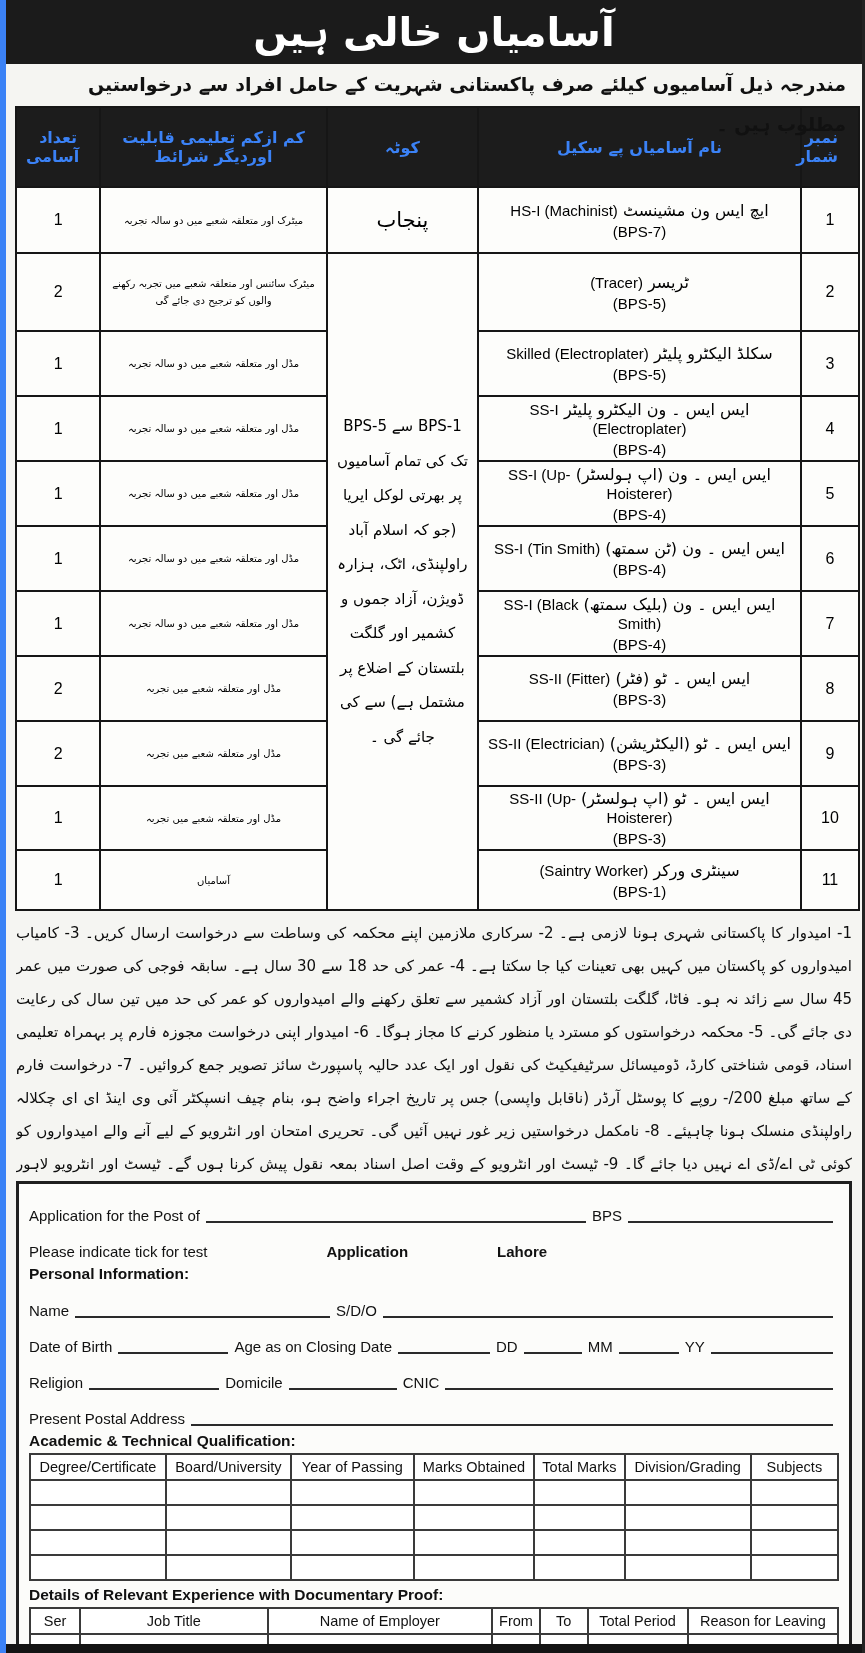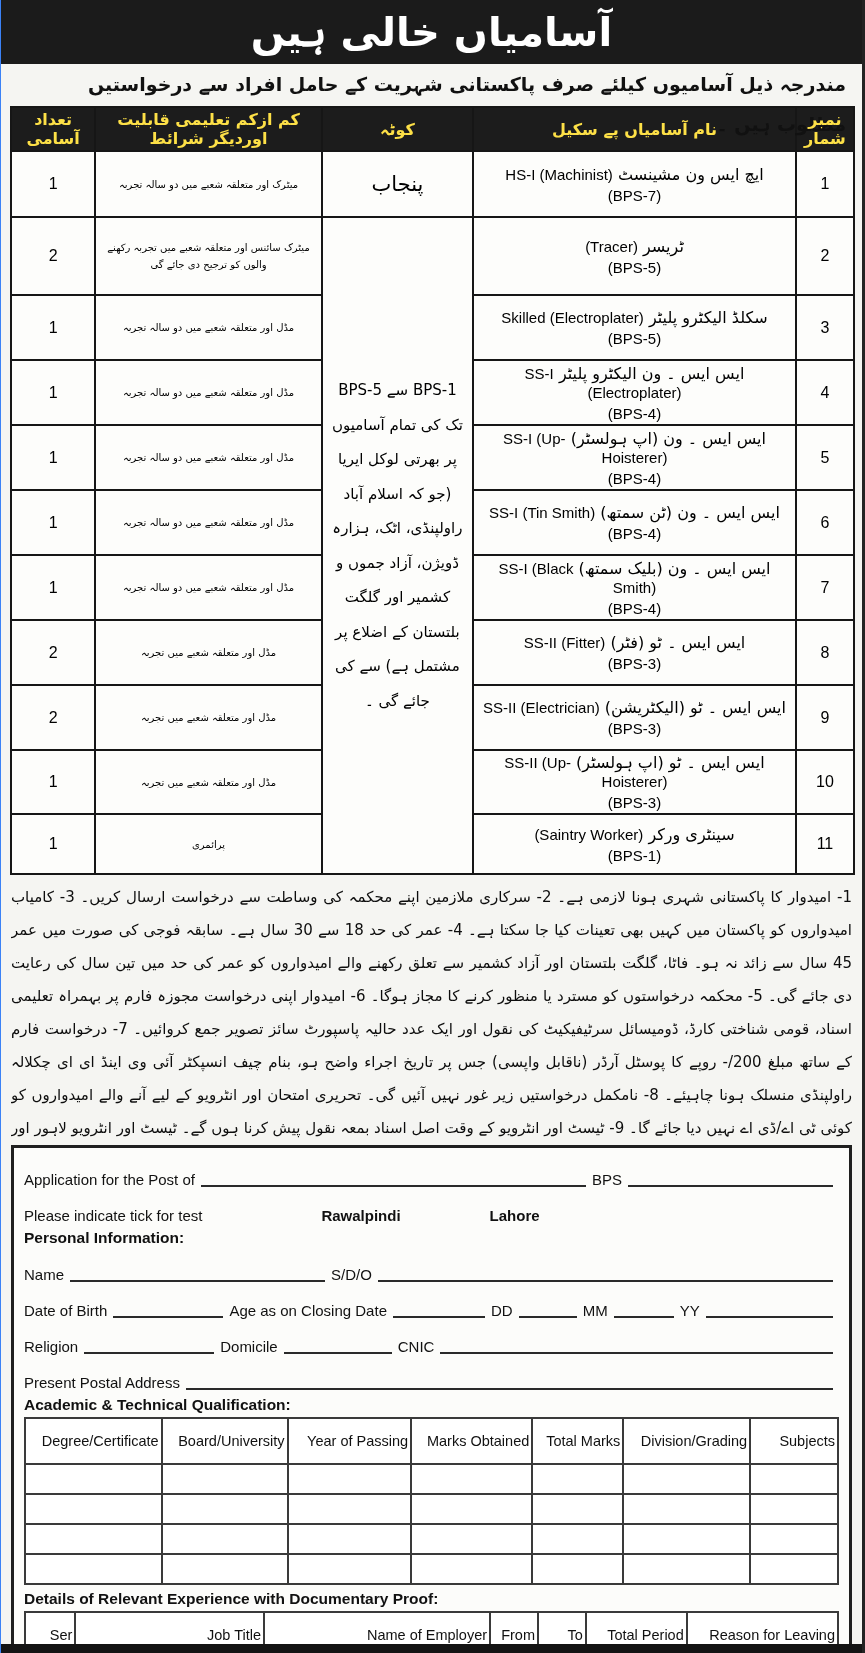--- a/index.html
+++ b/index.html
@@ -1,20 +1,20 @@
 <!DOCTYPE html>
 <html><head>
 <meta charset="utf-8">
 <style>
   * { margin:0; padding:0; box-sizing:border-box; }
   body { background:#dcdcd8; font-family:"Liberation Sans", sans-serif; }
   .page{
     position:relative; width:865px; height:1653px; margin:0 auto;
     background:#f5f5f2; overflow:hidden;
-    border-left:1px solid #3b82f6; border-right:3px solid #232323;
+    border-left:6px solid #3b82f6; border-right:3px solid #232323;
   }
   .urdu{ font-family:"DejaVu Sans", sans-serif; direction:rtl; }
 
   
   .title-band{
     height:64px; background:#1b1b1b; display:flex; align-items:center; justify-content:center;
   }
   .title-band .t{ color:#ffffff; font-size:40px; font-weight:bold; }
 
   .intro{
@@ -23,21 +23,21 @@
   }
 
   
   table.jobs{
     direction:rtl; table-layout:fixed; border-collapse:collapse;
     width:845px; margin:0 9px; background:#fdfdfb;
     border:2px solid #111;
   }
   table.jobs td, table.jobs th{ border:2px solid #161616; vertical-align:middle; }
   table.jobs thead th{
-    background:#1c1c1c; color:#fde047; font-weight:bold; font-size:16px; height:36px; padding:2px;
+    background:#1c1c1c; color:#3b82f6; font-weight:bold; font-size:16px; height:36px; padding:20px;
   }
   table.jobs tbody tr{ height:65px; }
   table.jobs tbody tr:nth-child(1){ height:66px; }
   table.jobs tbody tr:nth-child(2){ height:78px; }
   table.jobs tbody tr:nth-child(10){ height:62px; }
   table.jobs tbody tr:nth-child(11){ height:60px; }
   .c-serial{ text-align:center; font-family:"Liberation Sans",sans-serif; font-size:16px; direction:ltr; }
   .c-count { text-align:center; font-family:"Liberation Sans",sans-serif; font-size:16px; direction:ltr; }
   .c-name{ text-align:center; padding:2px 6px; }
   .c-name .ln1{ font-size:16px; }
@@ -61,21 +61,21 @@
   }
   .f-title{ text-align:center; font-weight:bold; font-size:16.5px; padding:2px 0 3px 0; }
   .f-line{ display:flex; align-items:flex-end; margin-top:5px; white-space:nowrap; }
   .f-line .lbl{ padding-right:4px;margin-top:14px; }
   .f-line .b{ border-bottom:2px solid #2a2a2a; height:16px; margin:0 6px 1px 2px; }
   .grow{ flex:1 1 auto; }
   .bold{ font-weight:bold; }
   .f-head{ font-weight:bold; margin-top:5px; font-size:15.5px; }
 
   table.ftable{ border-collapse:collapse; table-layout:fixed; width:100%; margin-top:3px; background:#fff; }
-  table.ftable th, table.ftable td{ border:2px solid #3a3a3a; font-weight:normal; font-size:14.5px; text-align:right; padding:14px 2px; overflow:hidden; }
+  table.ftable th, table.ftable td{ border:2px solid #3a3a3a; font-weight:normal; font-size:14.5px; text-align:center; padding:4px 2px; overflow:hidden; }
   table.ftable th{ height:24px; }
   table.ftable td{ height:25px; }
   table.ftable.exp td{ height:30px; }
 
   .cert{ margin-top:8px; font-size:15px; }
 
   .bottom-band{ position:absolute; left:0; bottom:0; width:100%; height:9px; background:#141414; }
 </style>
 </head>
 <body>
@@ -197,40 +197,40 @@
           </td>
           <td class="c-qual urdu">مڈل اور متعلقہ شعبے میں تجربہ</td>
           <td class="c-count">1</td>
         </tr>
         <tr>
           <td class="c-serial">11</td>
           <td class="c-name urdu">
             <div class="ln1"><span>سینٹری ورکر</span> <bdi dir="ltr" class="en">(Saintry Worker)</bdi></div>
             <div class="bps">(BPS-1)</div>
           </td>
-          <td class="c-qual urdu">پرائمری</td>
+          <td class="c-qual urdu">آسامیاں</td>
           <td class="c-count">1</td>
         </tr>
       </tbody>
   </table>
 
   <div class="terms">1- امیدوار کا پاکستانی شہری ہونا لازمی ہے۔ 2- سرکاری ملازمین اپنے محکمہ کی وساطت سے درخواست ارسال کریں۔ 3- کامیاب امیدواروں کو پاکستان میں کہیں بھی تعینات کیا جا سکتا ہے۔ 4- عمر کی حد 18 سے 30 سال ہے۔ سابقہ فوجی کی صورت میں عمر 45 سال سے زائد نہ ہو۔ فاٹا، گلگت بلتستان اور آزاد کشمیر سے تعلق رکھنے والے امیدواروں کو عمر کی حد میں تین سال کی رعایت دی جائے گی۔ 5- محکمہ درخواستوں کو مسترد یا منظور کرنے کا مجاز ہوگا۔ 6- امیدوار اپنی درخواست مجوزہ فارم پر بہمراہ تعلیمی اسناد، قومی شناختی کارڈ، ڈومیسائل سرٹیفیکیٹ کی نقول اور ایک عدد حالیہ پاسپورٹ سائز تصویر جمع کروائیں۔ 7- درخواست فارم کے ساتھ مبلغ 200/- روپے کا پوسٹل آرڈر (ناقابل واپسی) جس پر تاریخ اجراء واضح ہو، بنام چیف انسپکٹر آئی وی اینڈ ای ای چکلالہ راولپنڈی منسلک ہونا چاہیئے۔ 8- نامکمل درخواستیں زیر غور نہیں آئیں گی۔ تحریری امتحان اور انٹرویو کے لیے آنے والے امیدواروں کو کوئی ٹی اے/ڈی اے نہیں دیا جائے گا۔ 9- ٹیسٹ اور انٹرویو کے وقت اصل اسناد بمعہ نقول پیش کرنا ہوں گے۔ ٹیسٹ اور انٹرویو لاہور اور راولپنڈی میں منعقد ہوں گے۔ 10- پہلے سے وصول شدہ درخواستیں قابل قبول نہیں ہوں گی۔ 11- درخواست دہندہ کو یہ سرٹیفیکیٹ دینا ہوگا کہ اپنے متعلق فراہم کردہ معلومات بالکل صحیح ہیں اور غلط ثابت ہونے کی صورت میں اس کے خلاف قانونی کارروائی کی جائے گی۔ 12- درخواستیں نیچے دیئے ہوئے فارم کے مطابق بنام جی ایس او۔ ون ایڈمنسٹریشن اینڈ کوآرڈینیشن آئی وی اینڈ ای ای فورٹ ایریا چکلالہ کو مورخہ 17 نومبر 2020 تک وصول ہونی چاہئیں ۔</div>
 
   <div class="form-box">
 
     <div class="f-line">
       <span class="lbl">Application for the Post of</span>
       <span class="b grow" style="flex:2"></span>
       <span class="lbl">BPS</span>
       <span class="b" style="width:205px"></span>
     </div>
 
     <div class="f-line">
       <span class="lbl">Please indicate tick for test</span>
-      <span class="lbl bold" style="margin-left:115px">Rawalpindi</span>
+      <span class="lbl bold" style="margin-left:115px">Application</span>
       <span class="lbl bold" style="margin-left:85px">Lahore</span>
     </div>
 
     <div class="f-head">Personal Information:</div>
 
     <div class="f-line">
       <span class="lbl">Name</span>
       <span class="b" style="width:255px"></span>
       <span class="lbl">S/D/O</span>
       <span class="b grow"></span>

